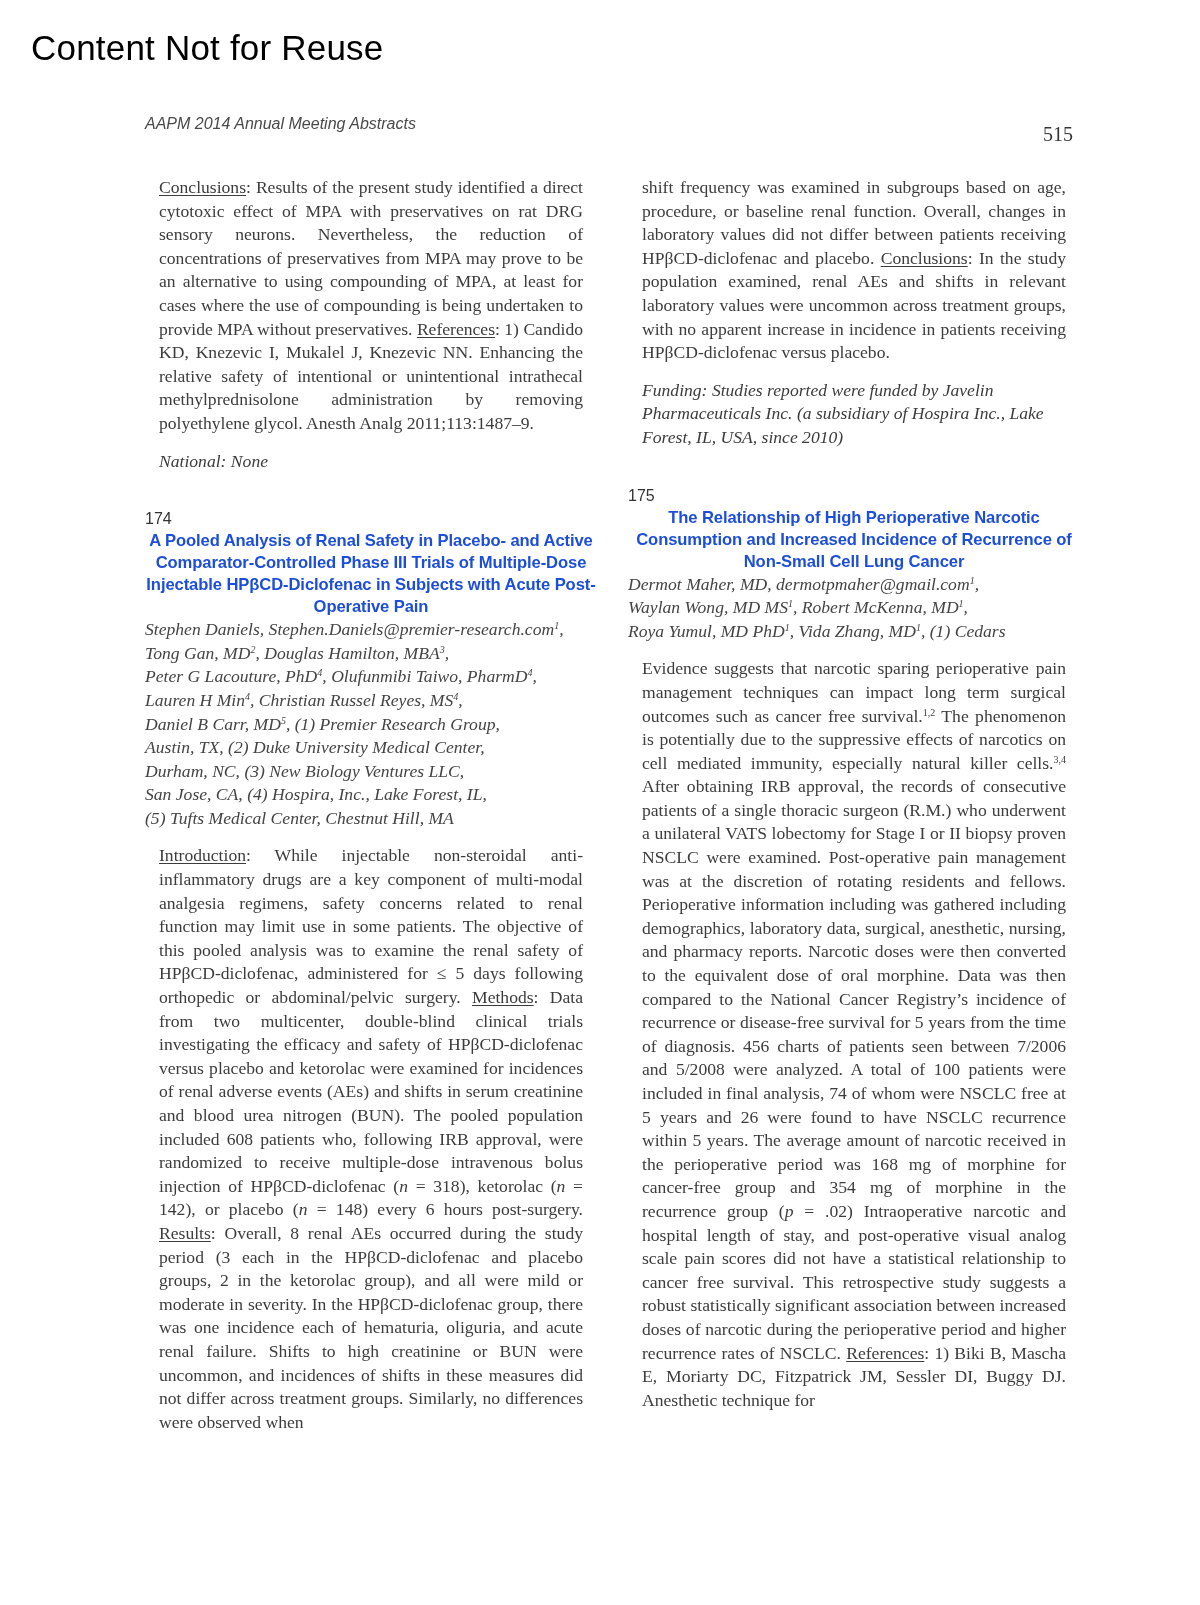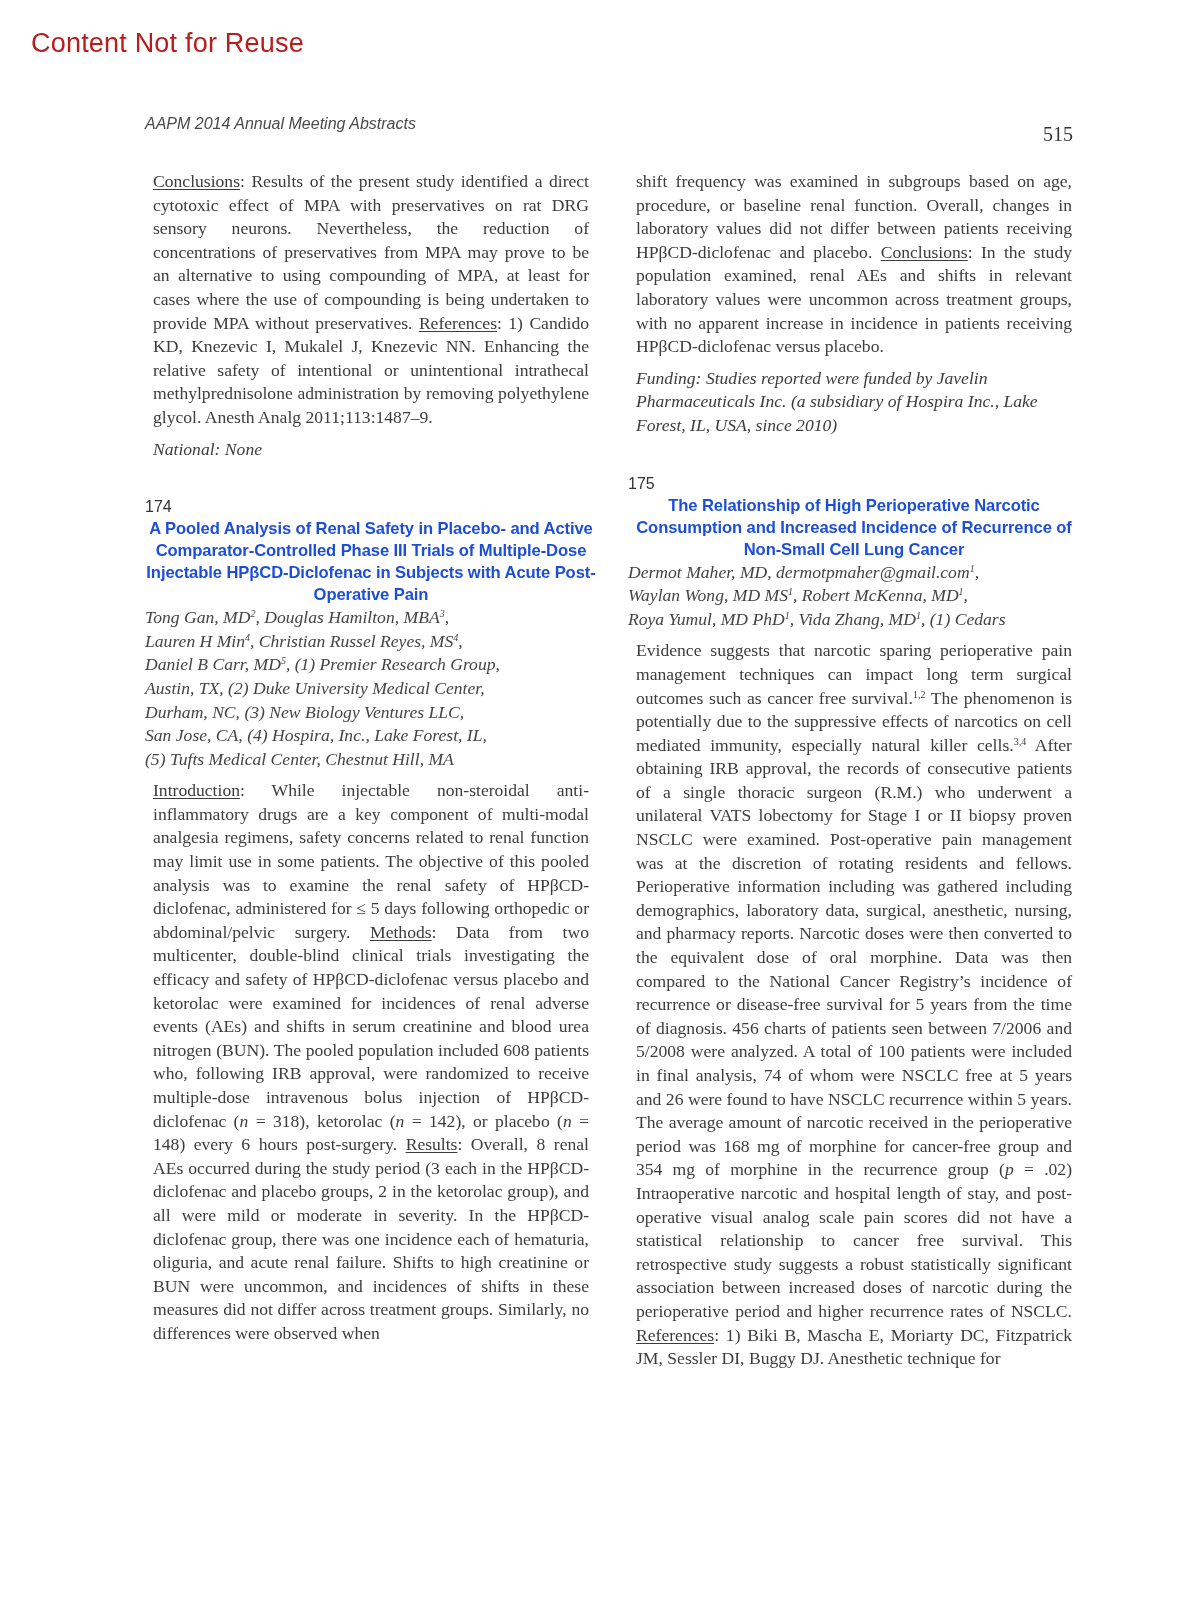--- a/index.html
+++ b/index.html
@@ -8,22 +8,22 @@
       height: 1605px;
       position: relative;
       overflow: hidden;
       color: #3a3a3a;
     }
     .watermark {
       position: absolute;
       left: 31px;
       top: 28px;
       font-family: "Liberation Sans", sans-serif;
-      font-size: 27px;
-      color: #b91c1c;
+      font-size: 35px;
+      color: #000000;
       letter-spacing: 0.2px;
     }
     .running-head {
       position: absolute;
       left: 145px;
       top: 115px;
       font-family: "Liberation Sans", sans-serif;
       font-style: italic;
       font-size: 16px;
       color: #4a4a4a;
@@ -42,21 +42,21 @@
       width: 452px;
       font-family: "Liberation Serif", serif;
       font-size: 17.6px;
       line-height: 23.6px;
       color: #3c3c3c;
       text-align: justify;
       hyphens: manual;
     }
     .col-left { left: 145px; }
     .col-right { left: 628px; }
-    .col p { margin: 8px; }
+    .col p { margin: 14px; }
     .u { text-decoration: underline; text-decoration-thickness: 1px; text-underline-offset: 2px; }
     .it { font-style: italic; }
     .funding { font-style: italic; text-align: left; }
     .abs-num {
       font-family: "Liberation Sans", sans-serif;
       font-size: 16px;
       line-height: 22px;
       color: #333;
       margin-top: 35px;
     }
@@ -88,21 +88,23 @@
 <div class="col col-left">
   <p>
     <span class="u">Conclusions</span><span>: Results of the present study identified a direct cytotoxic effect of MPA with preservatives on rat DRG sensory neurons. Nevertheless, the reduction of concentrations of preservatives from MPA may prove to be an alternative to using compounding of MPA, at least for cases where the use of compounding is being undertaken to provide MPA without preservatives. </span><span class="u">References</span><span>: 1) Candido KD, Knezevic I, Mukalel J, Knezevic NN. Enhancing the relative safety of intentional or unintentional intrathecal methylprednisolone administration by removing polyethylene glycol. Anesth Analg 2011;113:1487–9.</span>
   </p>
   <p class="funding">National: None</p>
 
   <div class="abs-num">174</div>
   <div class="abs-title">A Pooled Analysis of Renal Safety in Placebo- and Active Comparator-Controlled Phase III Trials of Multiple-Dose Injectable HPβCD-Diclofenac in Subjects with Acute Post-Operative Pain</div>
 
   <div class="authors">
+    <span class="line"><span>Stephen Daniels, Stephen.Daniels@premier-research.com</span><sup>1</sup>,</span>
     <span class="line"><span>Tong Gan, MD</span><sup>2</sup><span>, Douglas Hamilton, MBA</span><sup>3</sup>,</span>
+    <span class="line"><span>Peter G Lacouture, PhD</span><sup>4</sup><span>, Olufunmibi Taiwo, PharmD</span><sup>4</sup>,</span>
     <span class="line"><span>Lauren H Min</span><sup>4</sup><span>, Christian Russel Reyes, MS</span><sup>4</sup>,</span>
     <span class="line"><span>Daniel B Carr, MD</span><sup>5</sup><span>, (1) Premier Research Group,</span></span>
     <span class="line">Austin, TX, (2) Duke University Medical Center,</span>
     <span class="line">Durham, NC, (3) New Biology Ventures LLC,</span>
     <span class="line">San Jose, CA, (4) Hospira, Inc., Lake Forest, IL,</span>
     <span class="line">(5) Tufts Medical Center, Chestnut Hill, MA</span>
   </div>
 
   <p>
     <span class="u">Introduction</span><span>: While injectable non-steroidal anti-inflammatory drugs are a key component of multi-modal analgesia regimens, safety concerns related to renal function may limit use in some patients. The objective of this pooled analysis was to examine the renal safety of HPβCD-diclofenac, administered for ≤ 5 days following orthopedic or abdominal/pelvic surgery. </span><span class="u">Methods</span><span>: Data from two multicenter, double-blind clinical trials investigating the efficacy and safety of HPβCD-diclofenac versus placebo and ketorolac were examined for incidences of renal adverse events (AEs) and shifts in serum creatinine and blood urea nitrogen (BUN). The pooled population included 608 patients who, following IRB approval, were randomized to receive multiple-dose intravenous bolus injection of HPβCD-diclofenac (</span><span class="it">n</span><span> = 318), ketorolac (</span><span class="it">n</span><span> = 142), or placebo (</span><span class="it">n</span><span> = 148) every 6 hours post-surgery. </span><span class="u">Results</span><span>: Overall, 8 renal AEs occurred during the study period (3 each in the HPβCD-diclofenac and placebo groups, 2 in the ketorolac group), and all were mild or moderate in severity. In the HPβCD-diclofenac group, there was one incidence each of hematuria, oliguria, and acute renal failure. Shifts to high creatinine or BUN were uncommon, and incidences of shifts in these measures did not differ across treatment groups. Similarly, no differences were observed when</span>

